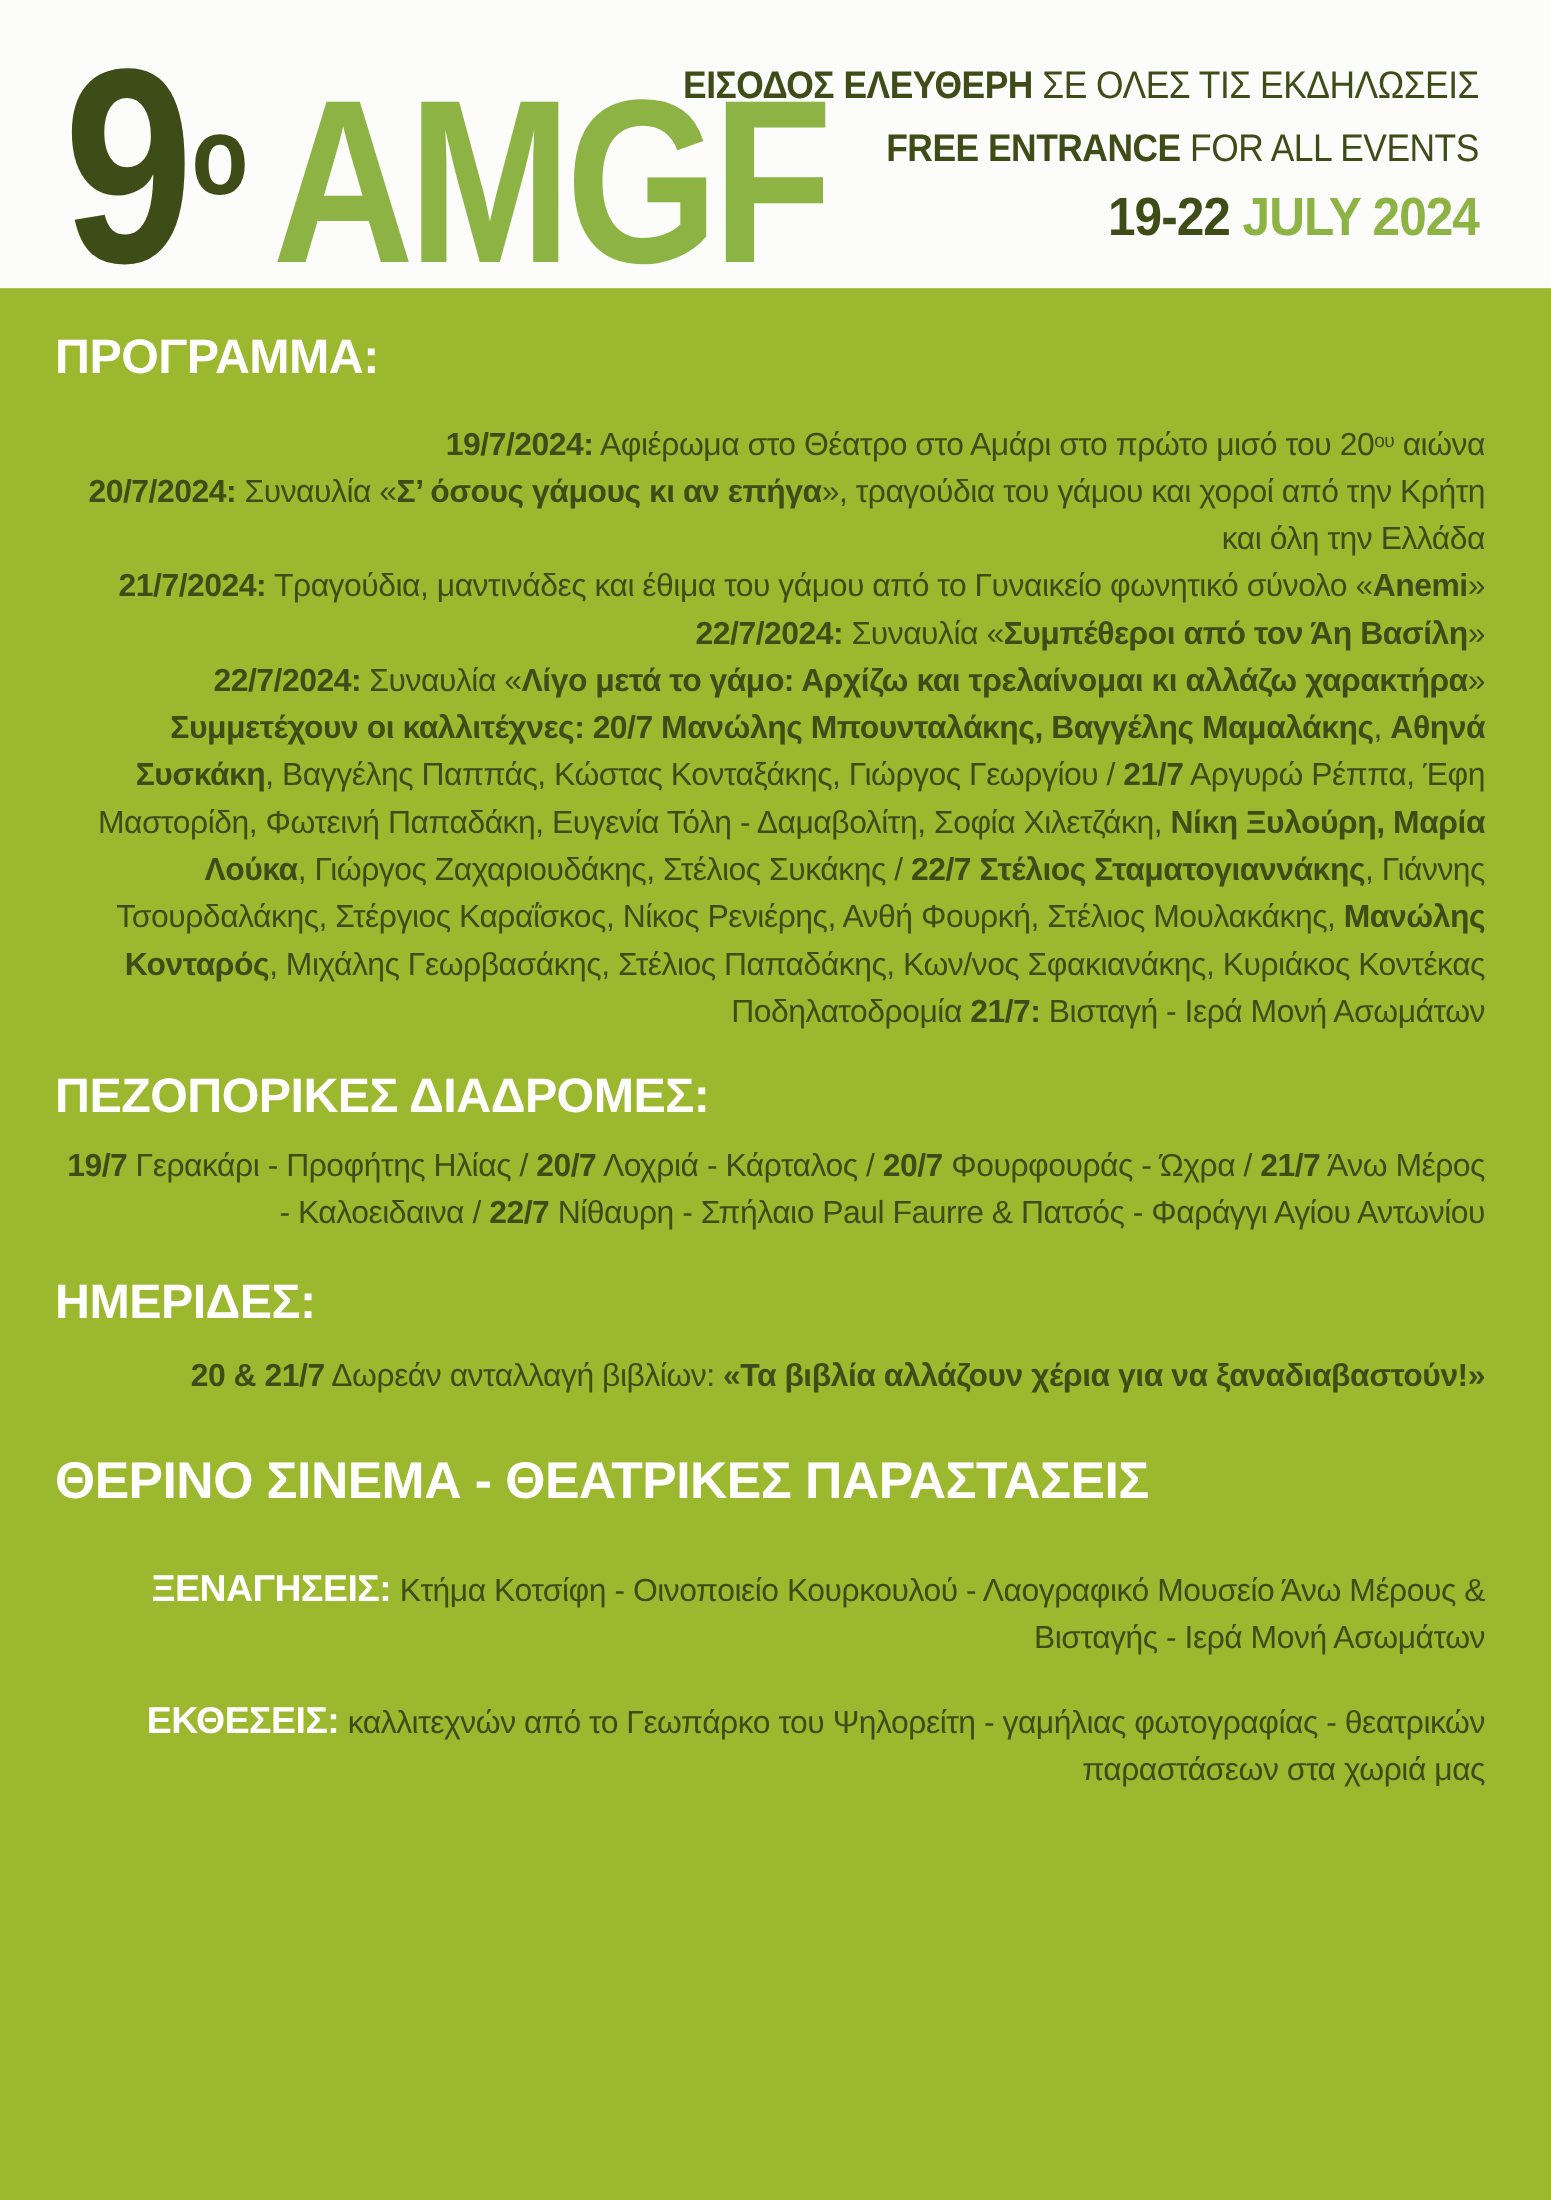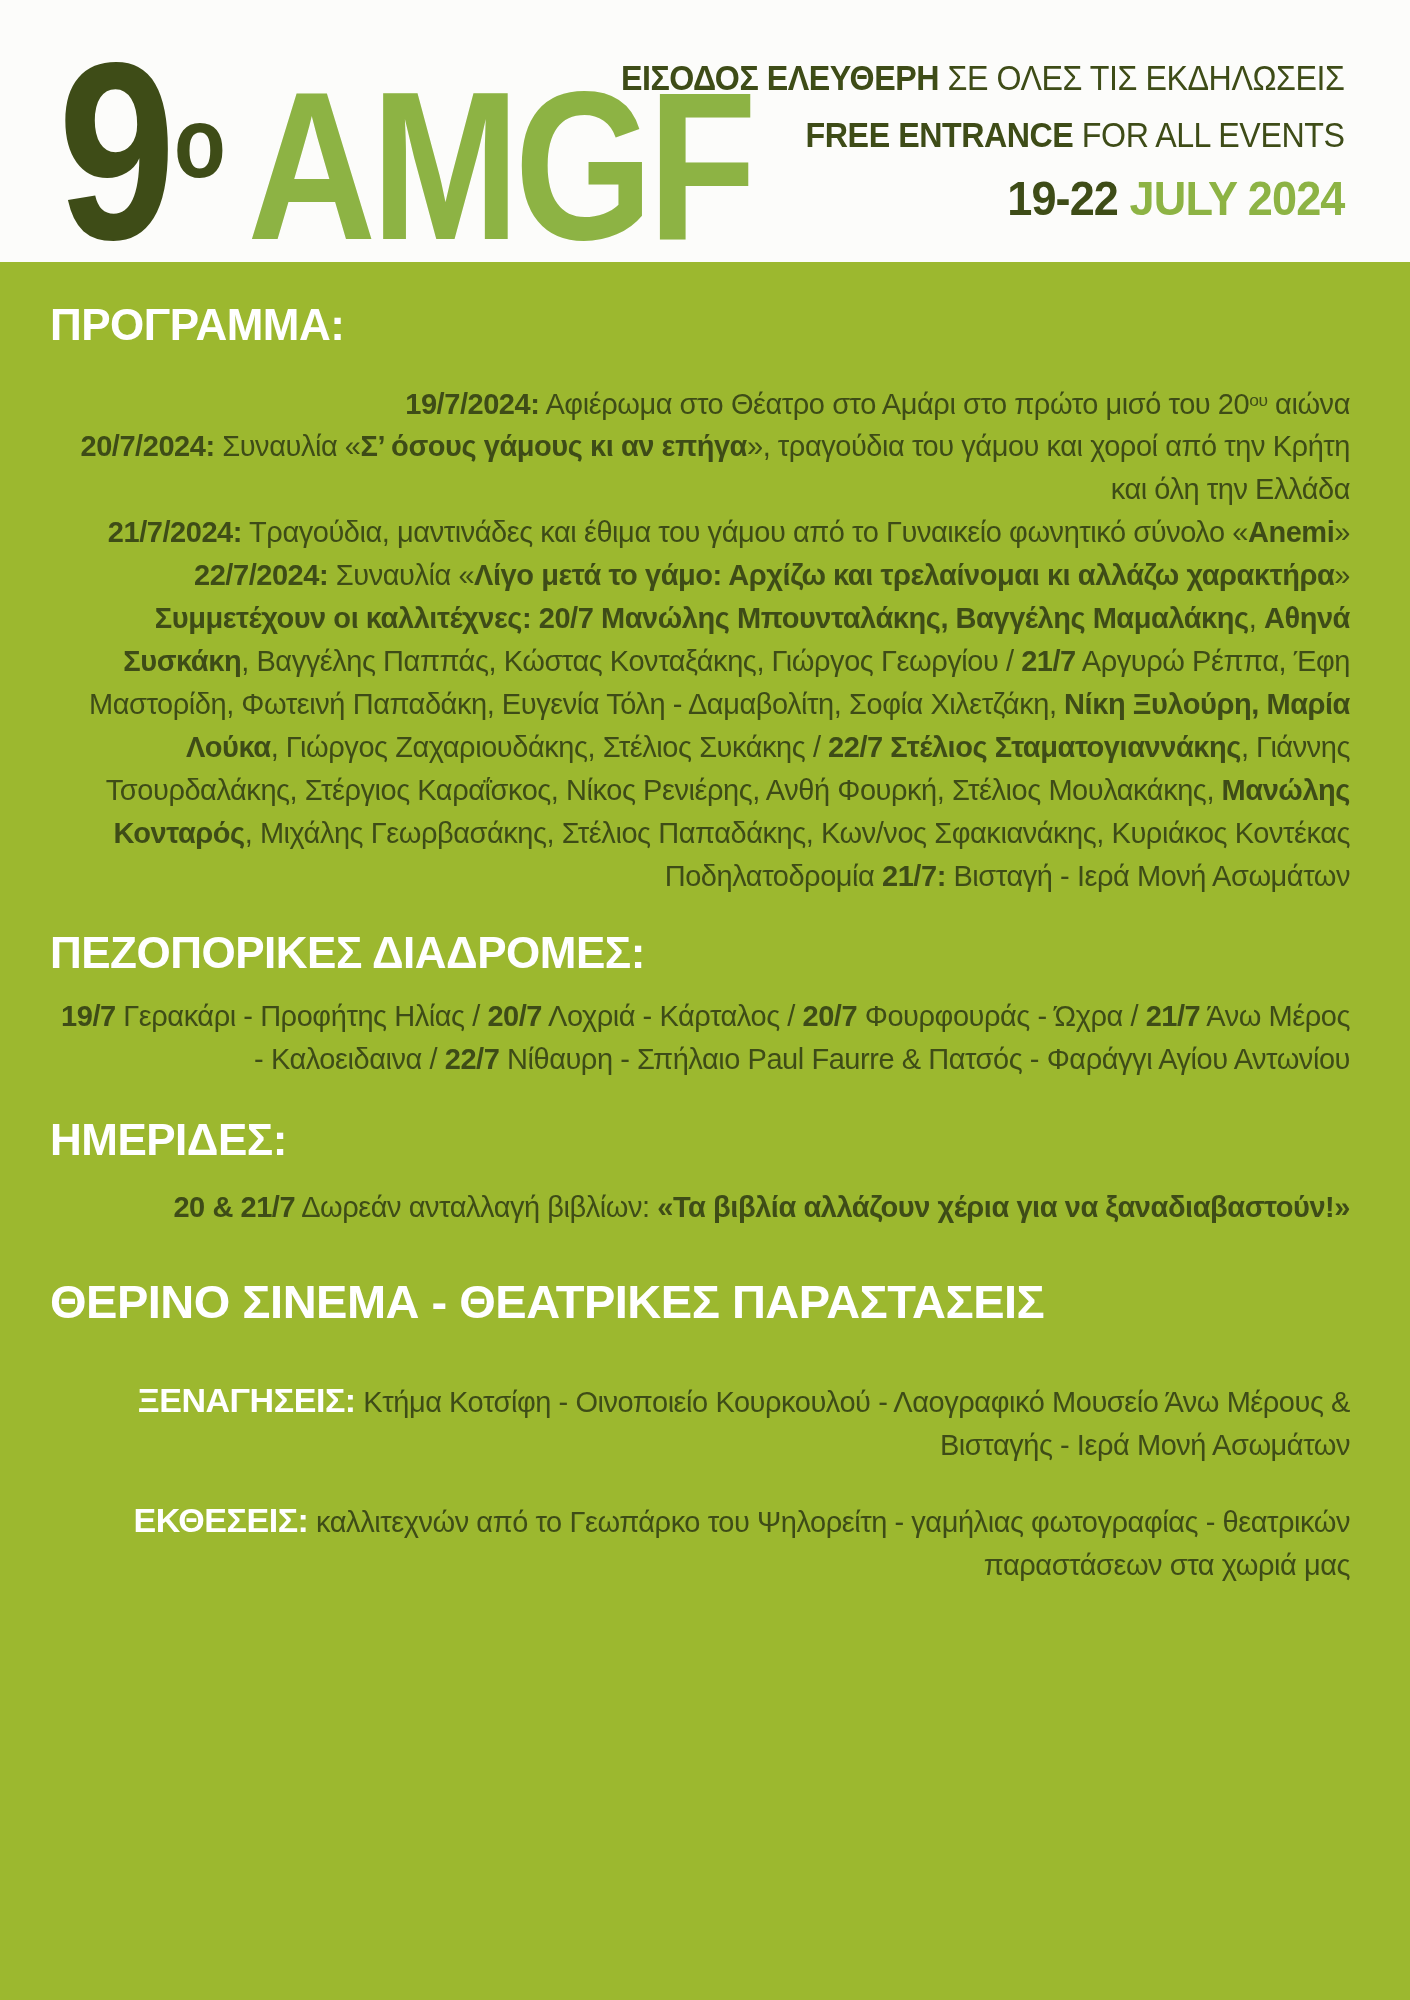--- a/index.html
+++ b/index.html
@@ -71,20 +71,21 @@
   </div>
 </div>
 
 <div class="main">
 
   <h2>ΠΡΟΓΡΑΜΜΑ:</h2>
 
   <p class="t"><span class="b">19/7/2024:</span><span> Αφιέρωμα στο Θέατρο στο Αμάρι στο πρώτο μισό του 20</span><span class="sup">ου</span><span> αιώνα</span></p>
   <p class="t"><span class="b">20/7/2024:</span><span> Συναυλία «</span><span class="b">Σ’ όσους γάμους κι αν επήγα</span><span>», τραγούδια του γάμου και χοροί από την Κρήτη και όλη την Ελλάδα</span></p>
   <p class="t"><span class="b">21/7/2024:</span><span> Τραγούδια, μαντινάδες και έθιμα του γάμου από το Γυναικείο φωνητικό σύνολο «</span><span class="b">Anemi</span><span>»</span></p>
+  <p class="t"><span class="b">22/7/2024:</span><span> Συναυλία «</span><span class="b">Συμπέθεροι από τον Άη Βασίλη</span><span>»</span></p>
   <p class="t"><span class="b">22/7/2024:</span><span> Συναυλία «</span><span class="b">Λίγο μετά το γάμο: Αρχίζω και τρελαίνομαι κι αλλάζω χαρακτήρα</span><span>»</span></p>
   <p class="t"><span class="b">Συμμετέχουν οι καλλιτέχνες: 20/7 Μανώλης Μπουνταλάκης, Βαγγέλης Μαμαλάκης</span><span>, </span><span class="b">Αθηνά Συσκάκη</span><span>, Βαγγέλης Παππάς, Κώστας Κονταξάκης, Γιώργος Γεωργίου  /  </span><span class="b">21/7</span><span> Αργυρώ Ρέππα, Έφη Μαστορίδη, Φωτεινή Παπαδάκη, Ευγενία Τόλη - Δαμαβολίτη, Σοφία Χιλετζάκη, </span><span class="b">Νίκη Ξυλούρη, Μαρία Λούκα</span><span>, Γιώργος Ζαχαριουδάκης, Στέλιος Συκάκης / </span><span class="b">22/7 Στέλιος Σταματογιαννάκης</span><span>, Γιάννης Τσουρδαλάκης, Στέργιος Καραΐσκος, Νίκος Ρενιέρης, Ανθή Φουρκή, Στέλιος Μουλακάκης, </span><span class="b">Μανώλης Κονταρός</span><span>, Μιχάλης Γεωρβασάκης, Στέλιος Παπαδάκης, Κων/νος Σφακιανάκης, Κυριάκος Κοντέκας</span></p>
 
   <p class="t"><span>Ποδηλατοδρομία </span><span class="b">21/7:</span><span> Βισταγή - Ιερά Μονή Ασωμάτων</span></p>
 
   <h2 class="hiking-h">ΠΕΖΟΠΟΡΙΚΕΣ ΔΙΑΔΡΟΜΕΣ:</h2>
   <p class="t"><span class="b">19/7</span><span> Γερακάρι - Προφήτης Ηλίας / </span><span class="b">20/7</span><span> Λοχριά - Κάρταλος / </span><span class="b">20/7</span><span> Φουρφουράς - Ώχρα / </span><span class="b">21/7</span><span>  Άνω Μέρος - Καλοειδαινα / </span><span class="b">22/7</span><span> Νίθαυρη - Σπήλαιο Paul Faurre &amp; Πατσός - Φαράγγι Αγίου Αντωνίου</span></p>
 
   <h2 class="seminars-h">ΗΜΕΡΙΔΕΣ:</h2>
   <p class="t"></p>

